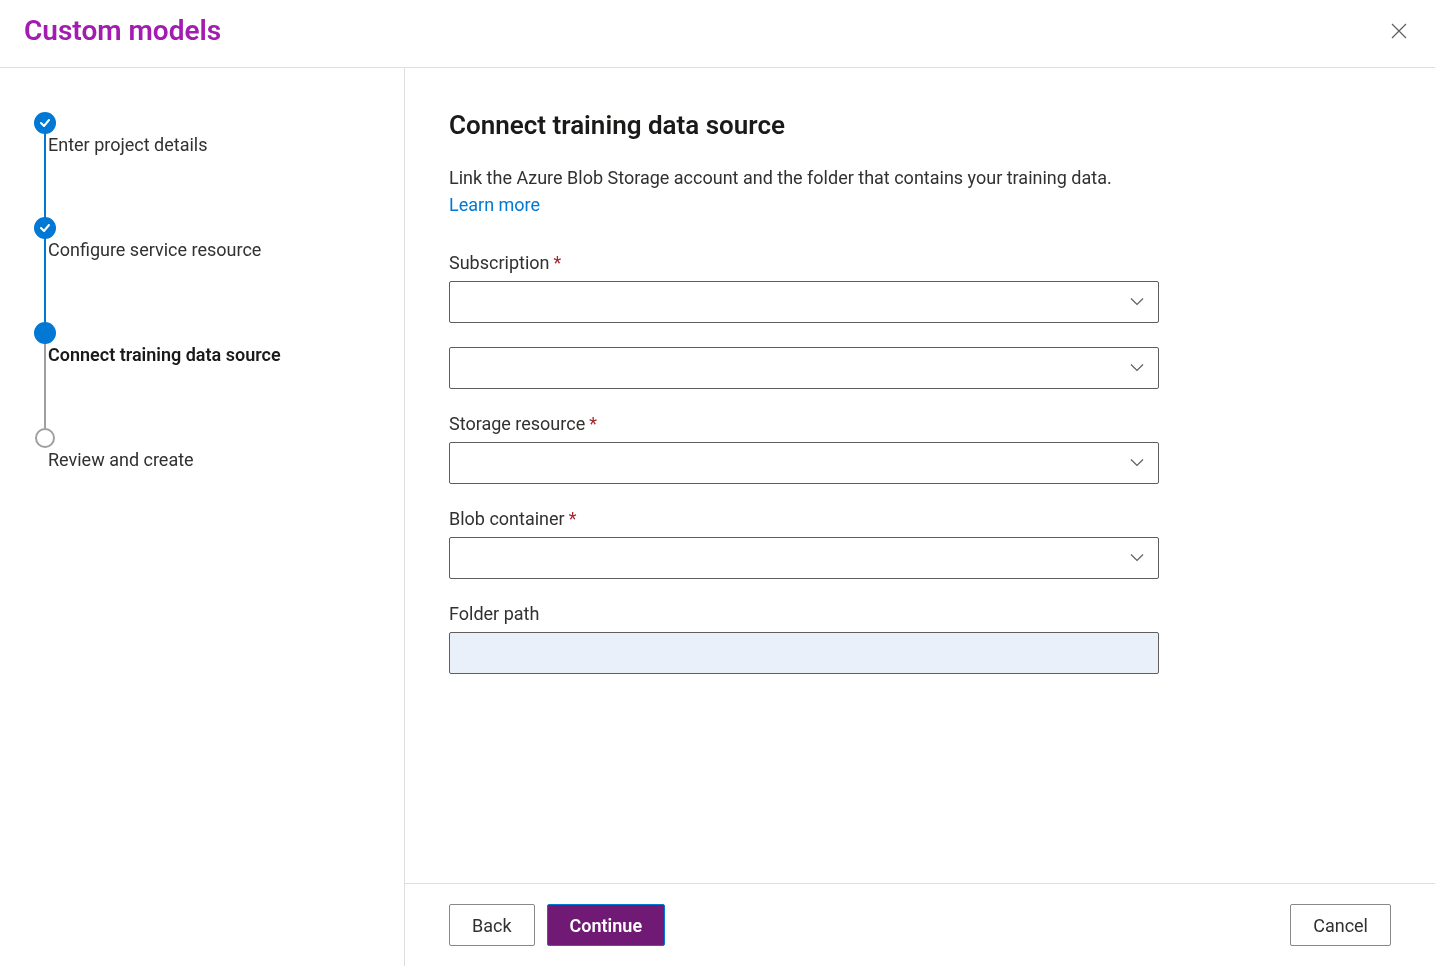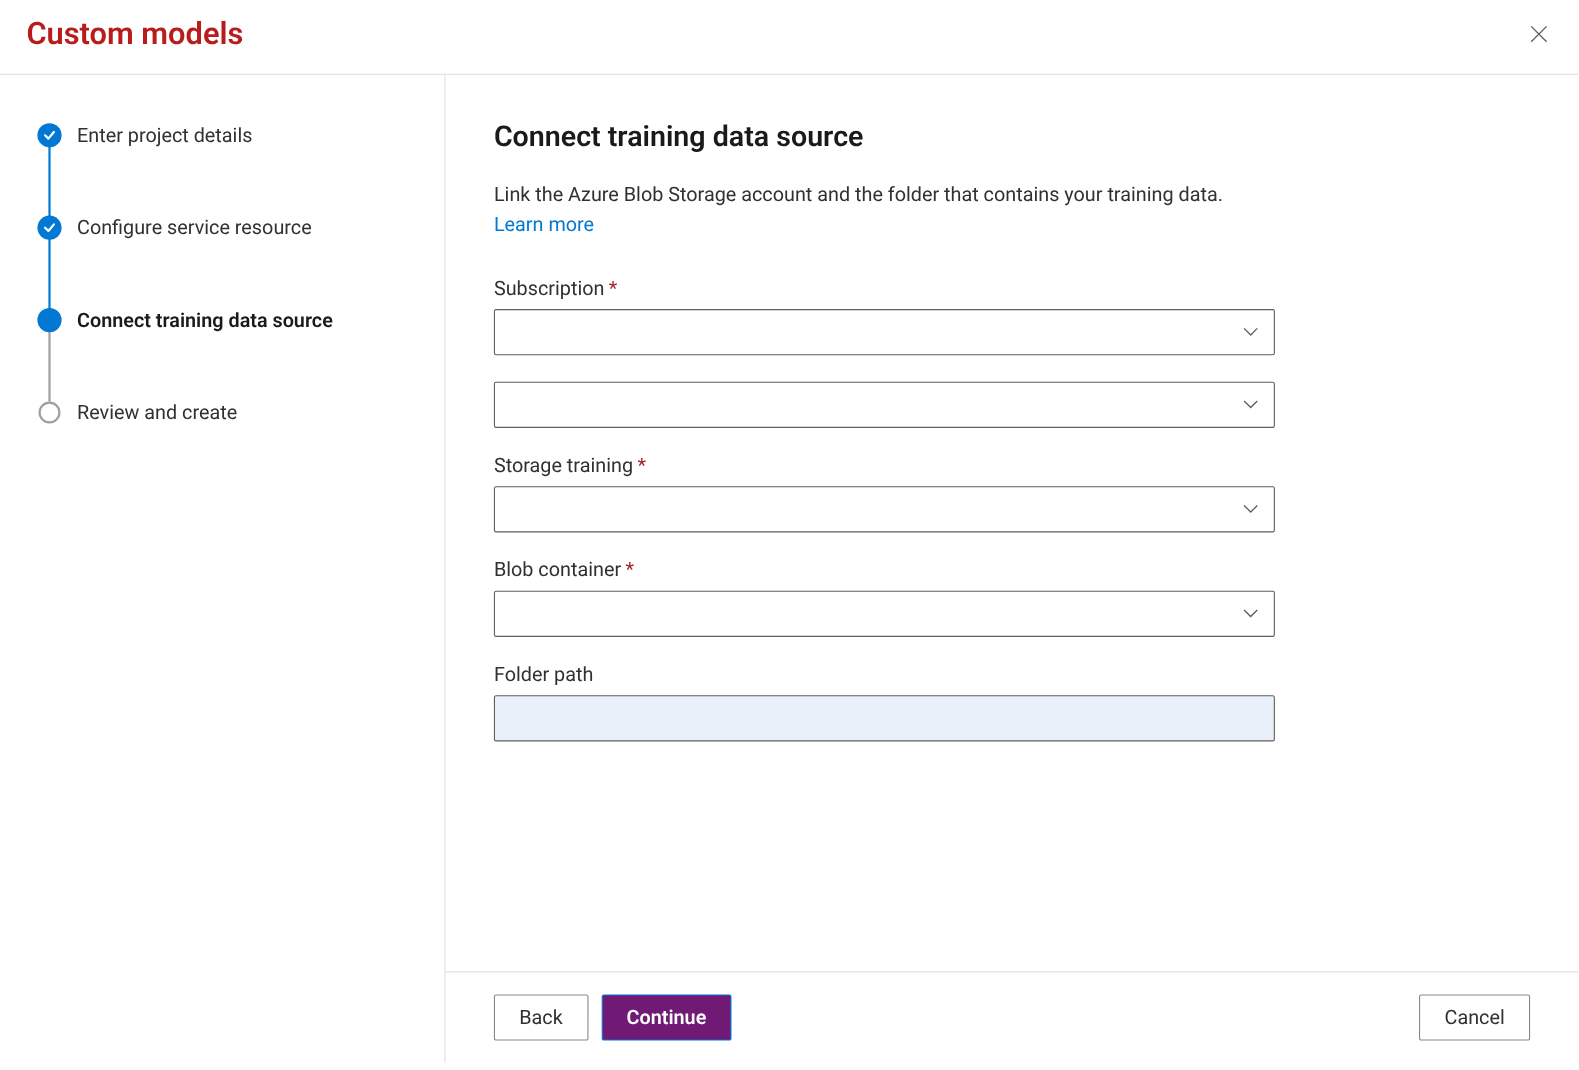--- a/index.html
+++ b/index.html
@@ -15,21 +15,21 @@
   .header {
     display: flex;
     align-items: center;
     justify-content: space-between;
     padding: 14px 24px 20px 24px;
     border-bottom: 1px solid #e1dfdd;
   }
   .header-title {
     font-size: 28px;
     font-weight: 600;
-    color: #b91c1c;
+    color: #a21caf;
     text-align: center;
   }
   .close-btn {
     cursor: pointer;
     color: #605e5c;
     display: flex;
     align-items: center;
     justify-content: center;
     width: 24px;
     height: 24px;
@@ -39,24 +39,25 @@
     height: calc(100% - 75px);
   }
   .sidebar {
     width: 405px;
     padding: 44px 0 0 34px;
     border-right: 1px solid #e1dfdd;
   }
   .steps { list-style: none; }
   .step {
     display: flex;
-    align-items: center;
+    align-items: flex-start;
     position: relative;
     padding-bottom: 62px;
     cursor: pointer;
+    flex-direction: column;
   }
   .step:last-child { padding-bottom: 0; }
   .step .marker {
     width: 22px;
     height: 22px;
     border-radius: 50%;
     display: flex;
     align-items: center;
     justify-content: center;
     flex-shrink: 0;
@@ -262,21 +263,21 @@
           <span></span>
           <span class="chevron">
               <svg width="14" height="9" viewBox="0 0 14 9">
                 <path d="M1 1 L7 7 L13 1" stroke="currentColor" stroke-width="1.2" fill="none"></path>
               </svg>
             </span>
         </div>
       </div>
 
       <div class="field">
-        <label class="field-label"><span>Storage training</span><span class="req">*</span></label>
+        <label class="field-label"><span>Storage resource</span><span class="req">*</span></label>
         <div class="dropdown">
           <span></span>
           <span class="chevron">
               <svg width="14" height="9" viewBox="0 0 14 9">
                 <path d="M1 1 L7 7 L13 1" stroke="currentColor" stroke-width="1.2" fill="none"></path>
               </svg>
             </span>
         </div>
       </div>
 

